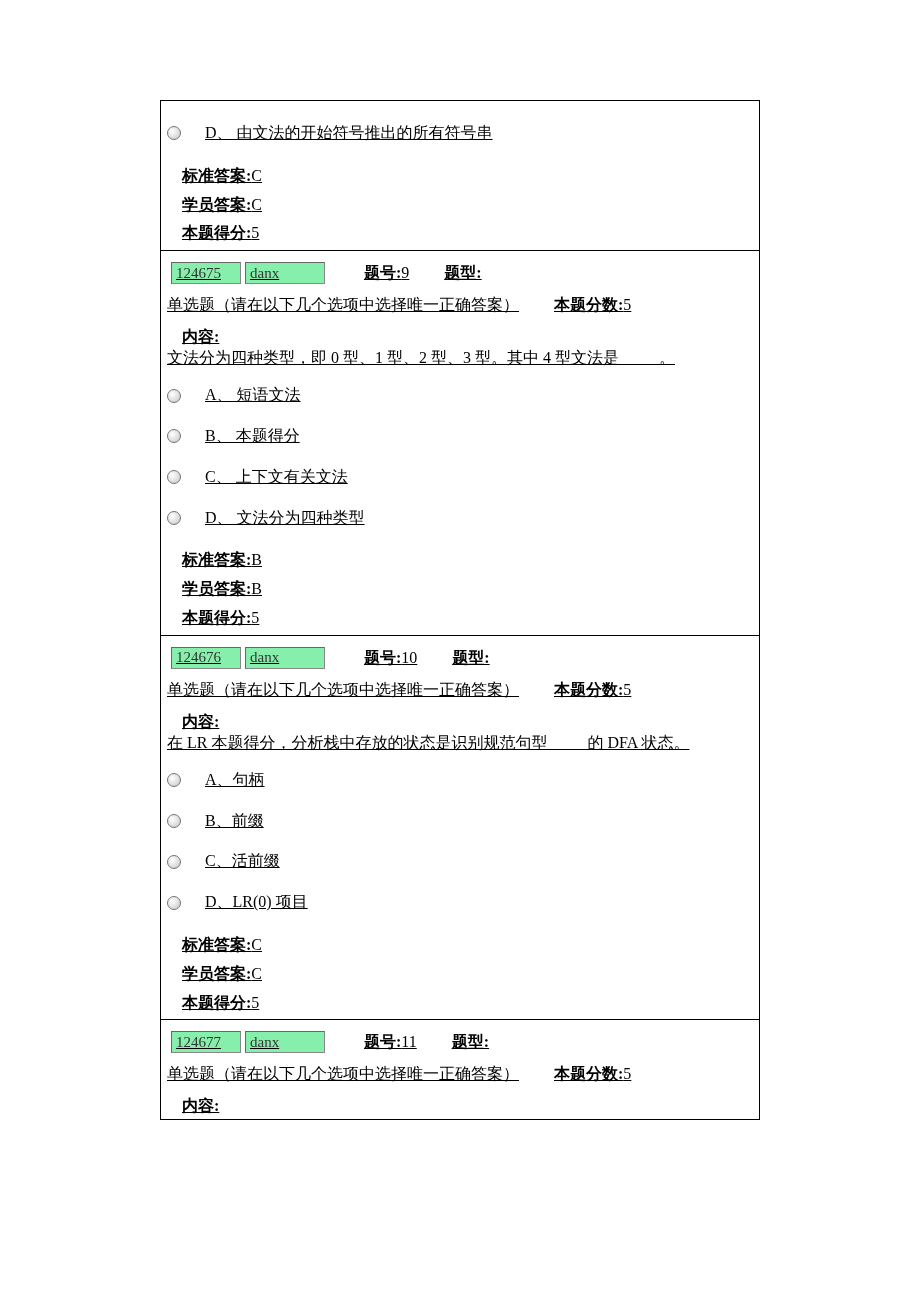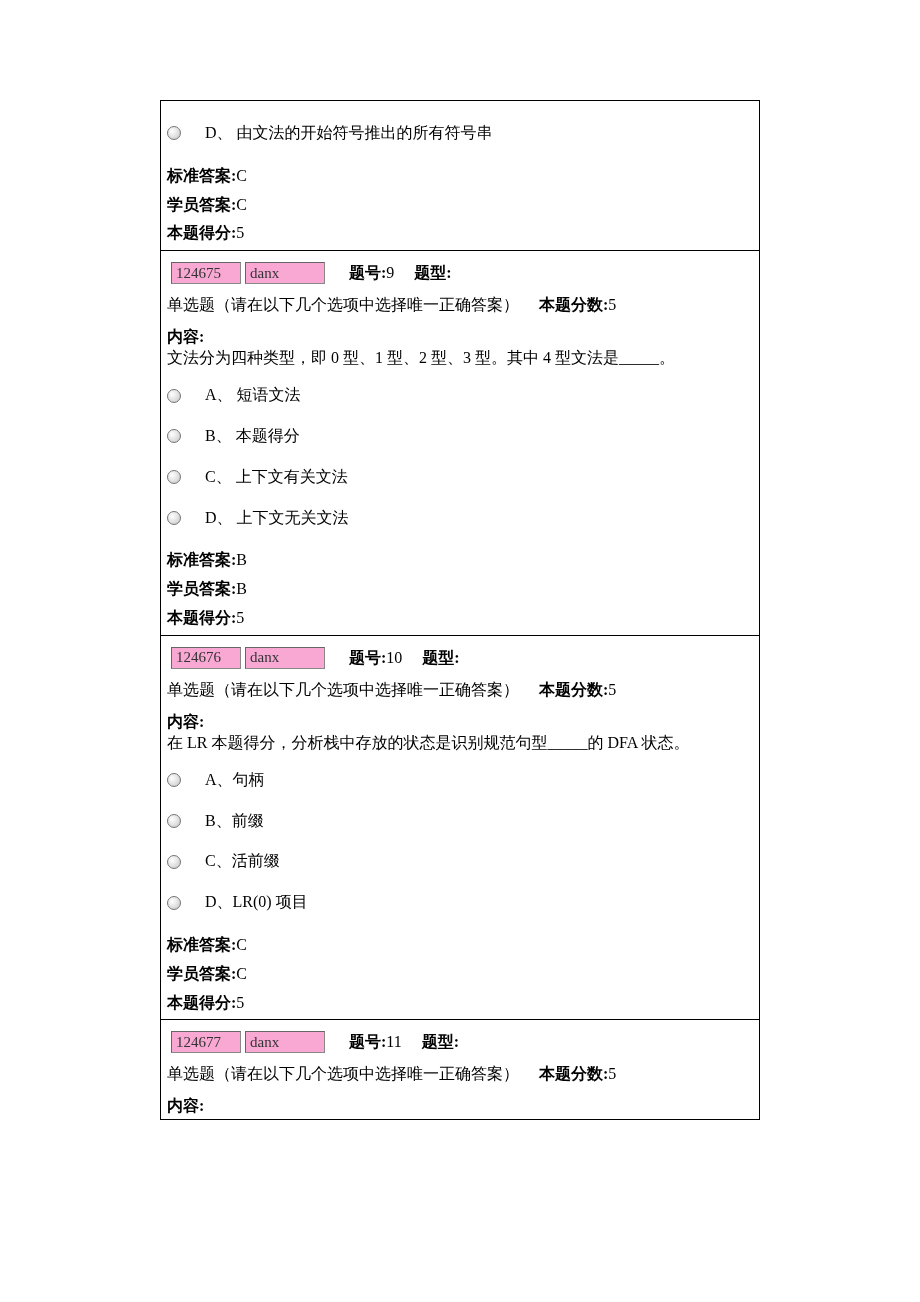--- a/index.html
+++ b/index.html
@@ -18,20 +18,21 @@
   }
   .outer-table {
     border-collapse: collapse;
     width: 600px;
     margin-left: 160px;
     border: 1.5px solid #000;
   }
   .outer-table td {
     padding: 0;
     vertical-align: top;
+    text-decoration: underline;
   }
   .section {
     border-bottom: 1.5px solid #000;
     padding: 6px 8px 2px 6px;
   }
   .section:last-child {
     border-bottom: none;
   }
   .option-row {
     display: flex;
@@ -46,20 +47,21 @@
     display: inline-block;
     margin-right: 24px;
     background: radial-gradient(circle at 35% 35%, #fff 0%, #ddd 60%, #bbb 100%);
     flex-shrink: 0;
   }
   .opt-text {
     line-height: 1.8;
   }
   .bold {
     font-weight: bold;
+    margin-left: 15px;
   }
   .answer-block {
     margin-top: 14px;
     line-height: 1.8;
   }
   .answer-block div {
     margin: 0;
   }
   .meta-row {
     display: flex;
@@ -67,21 +69,21 @@
     flex-wrap: wrap;
     line-height: 2.0;
   }
   .input-box {
     font-family: inherit;
     font-size: 15px;
     height: 22px;
     border: 1px solid #888;
     border-top-color: #666;
     border-left-color: #666;
-    background: #f9a8d4;
+    background: #86efac;
     padding: 0 4px;
     margin-right: 4px;
     box-sizing: border-box;
     color: #333;
   }
   .input-id {
     width: 70px;
     margin-left: 4px;
   }
   .input-type {
@@ -146,21 +148,21 @@
     <div class="option-row">
       <span class="radio-icon"></span>
       <span class="opt-text">B、  本题得分</span>
     </div>
     <div class="option-row">
       <span class="radio-icon"></span>
       <span class="opt-text">C、  上下文有关文法</span>
     </div>
     <div class="option-row">
       <span class="radio-icon"></span>
-      <span class="opt-text">D、  上下文无关文法</span>
+      <span class="opt-text">D、  文法分为四种类型</span>
     </div>
 
     <div class="answer-block">
       <div>
         <span class="bold">标准答案:</span><span>B</span>
       </div>
       <div>
         <span class="bold">学员答案:</span><span>B</span>
       </div>
       <div>

